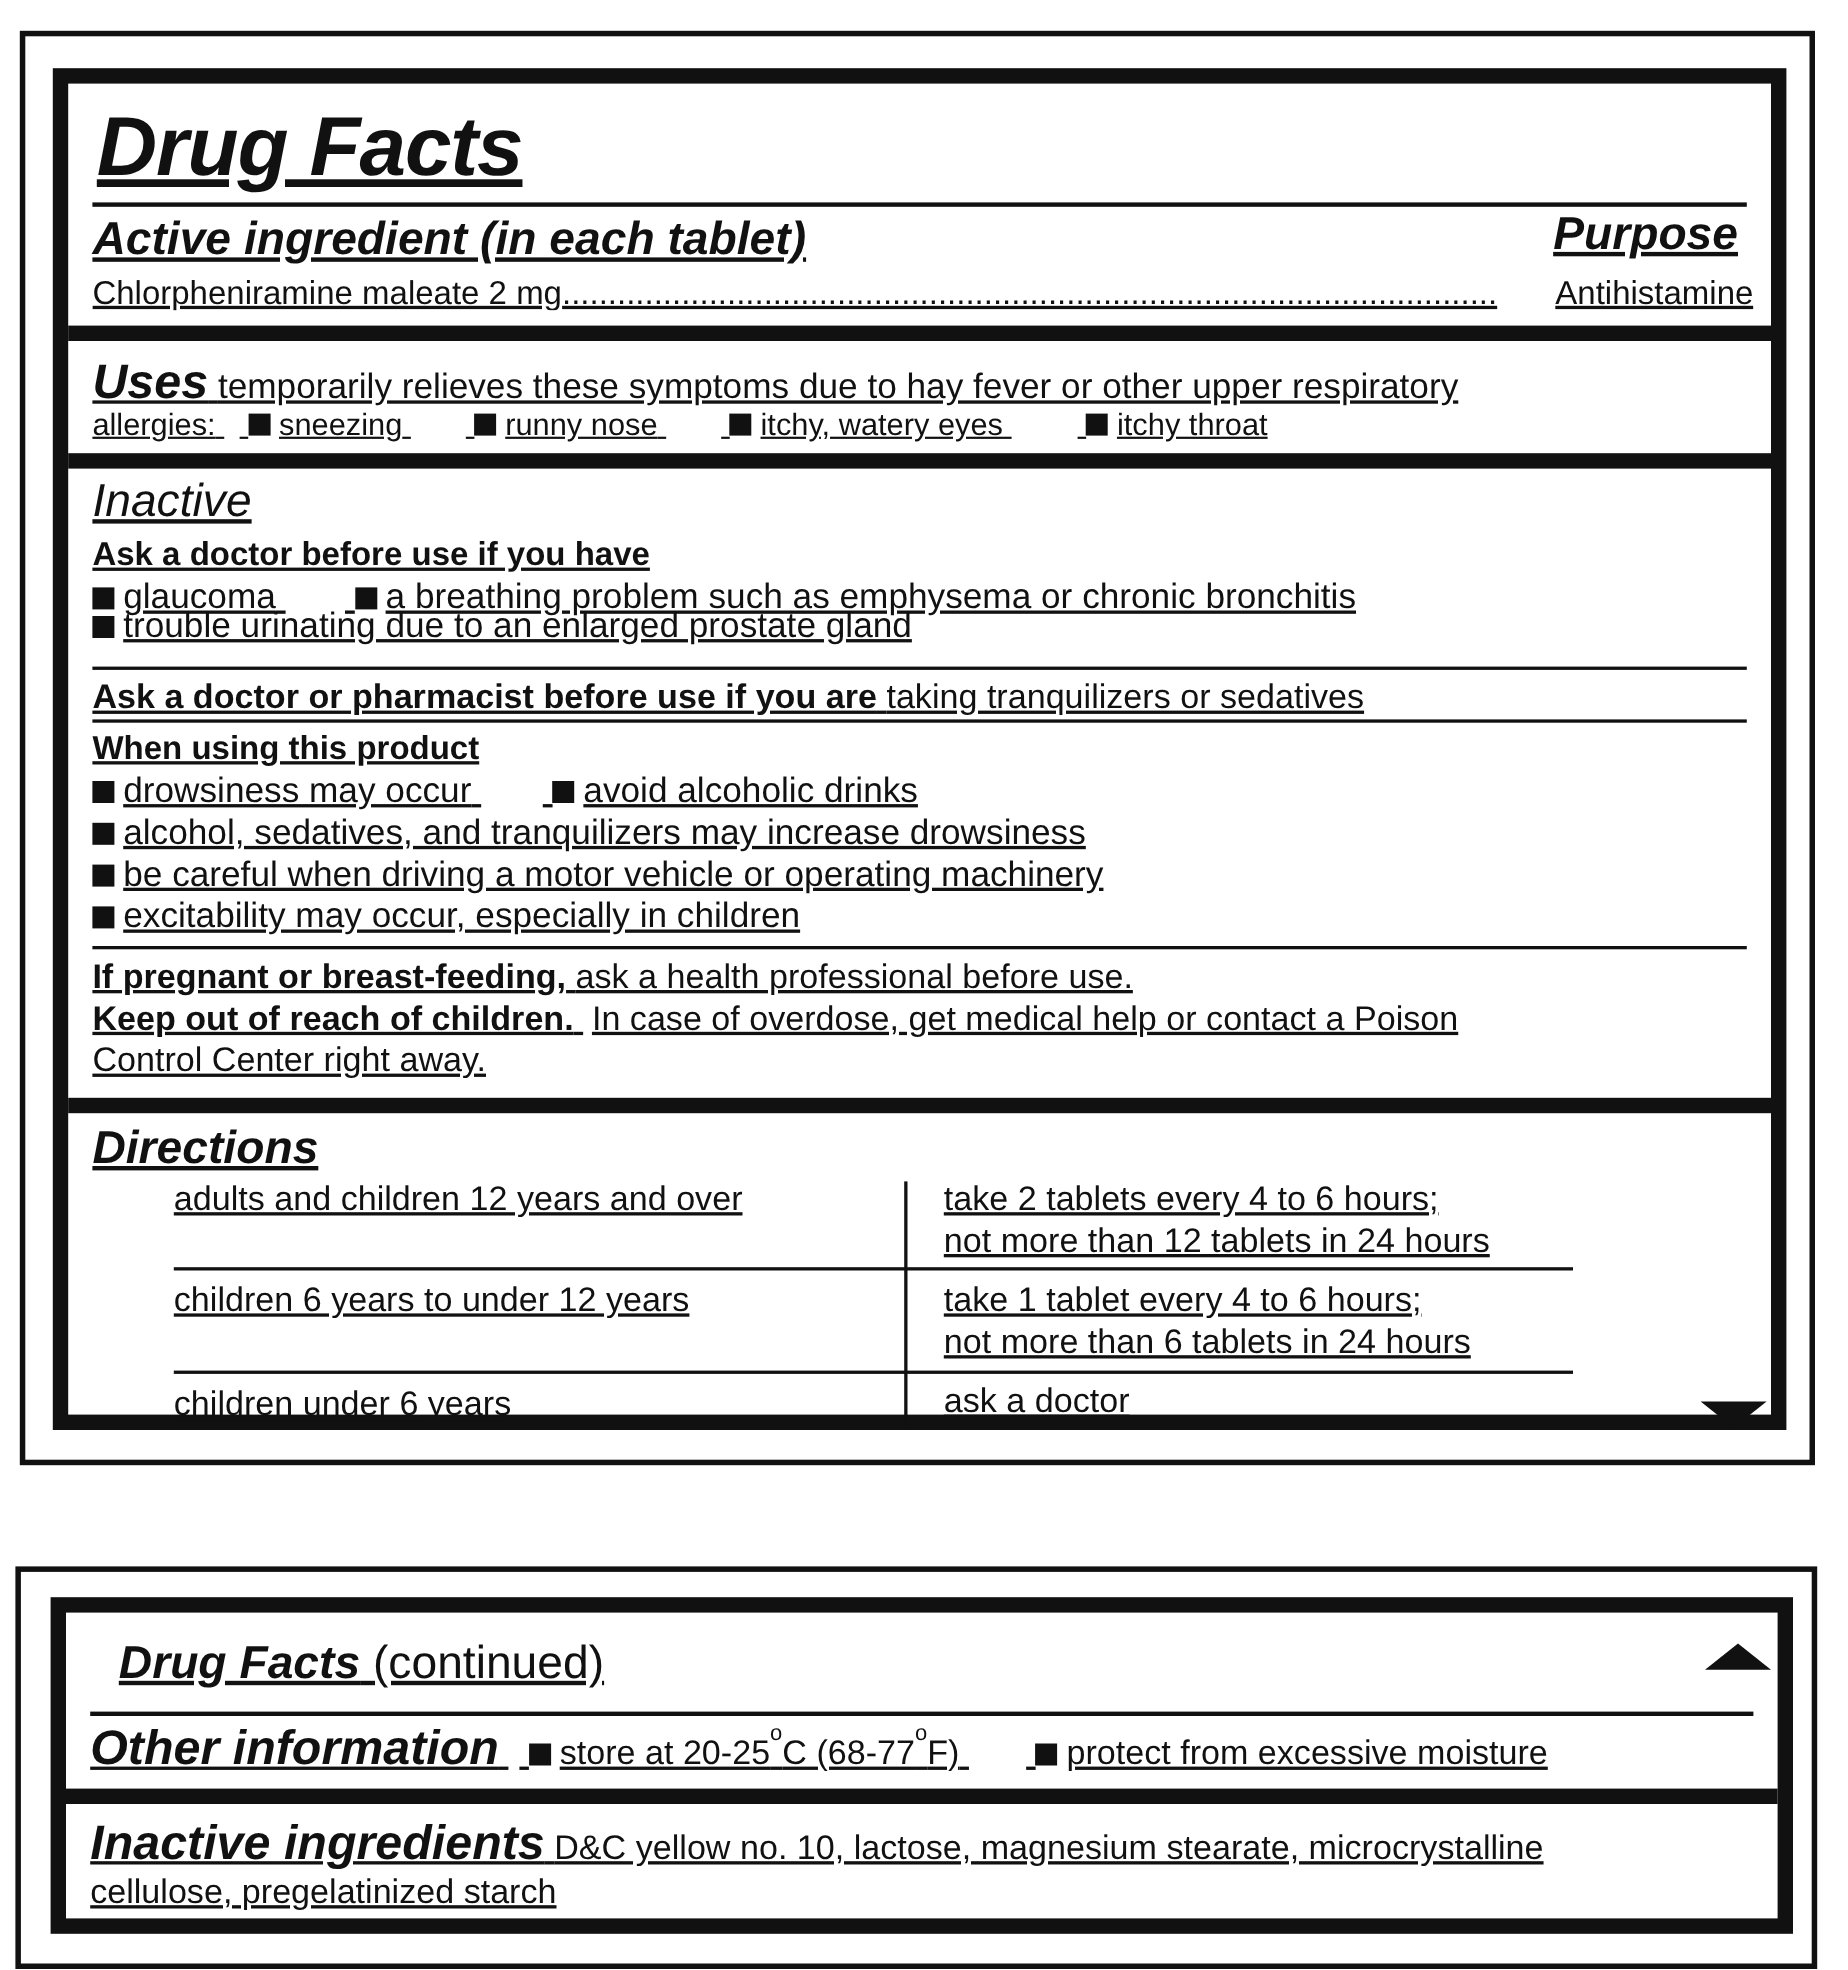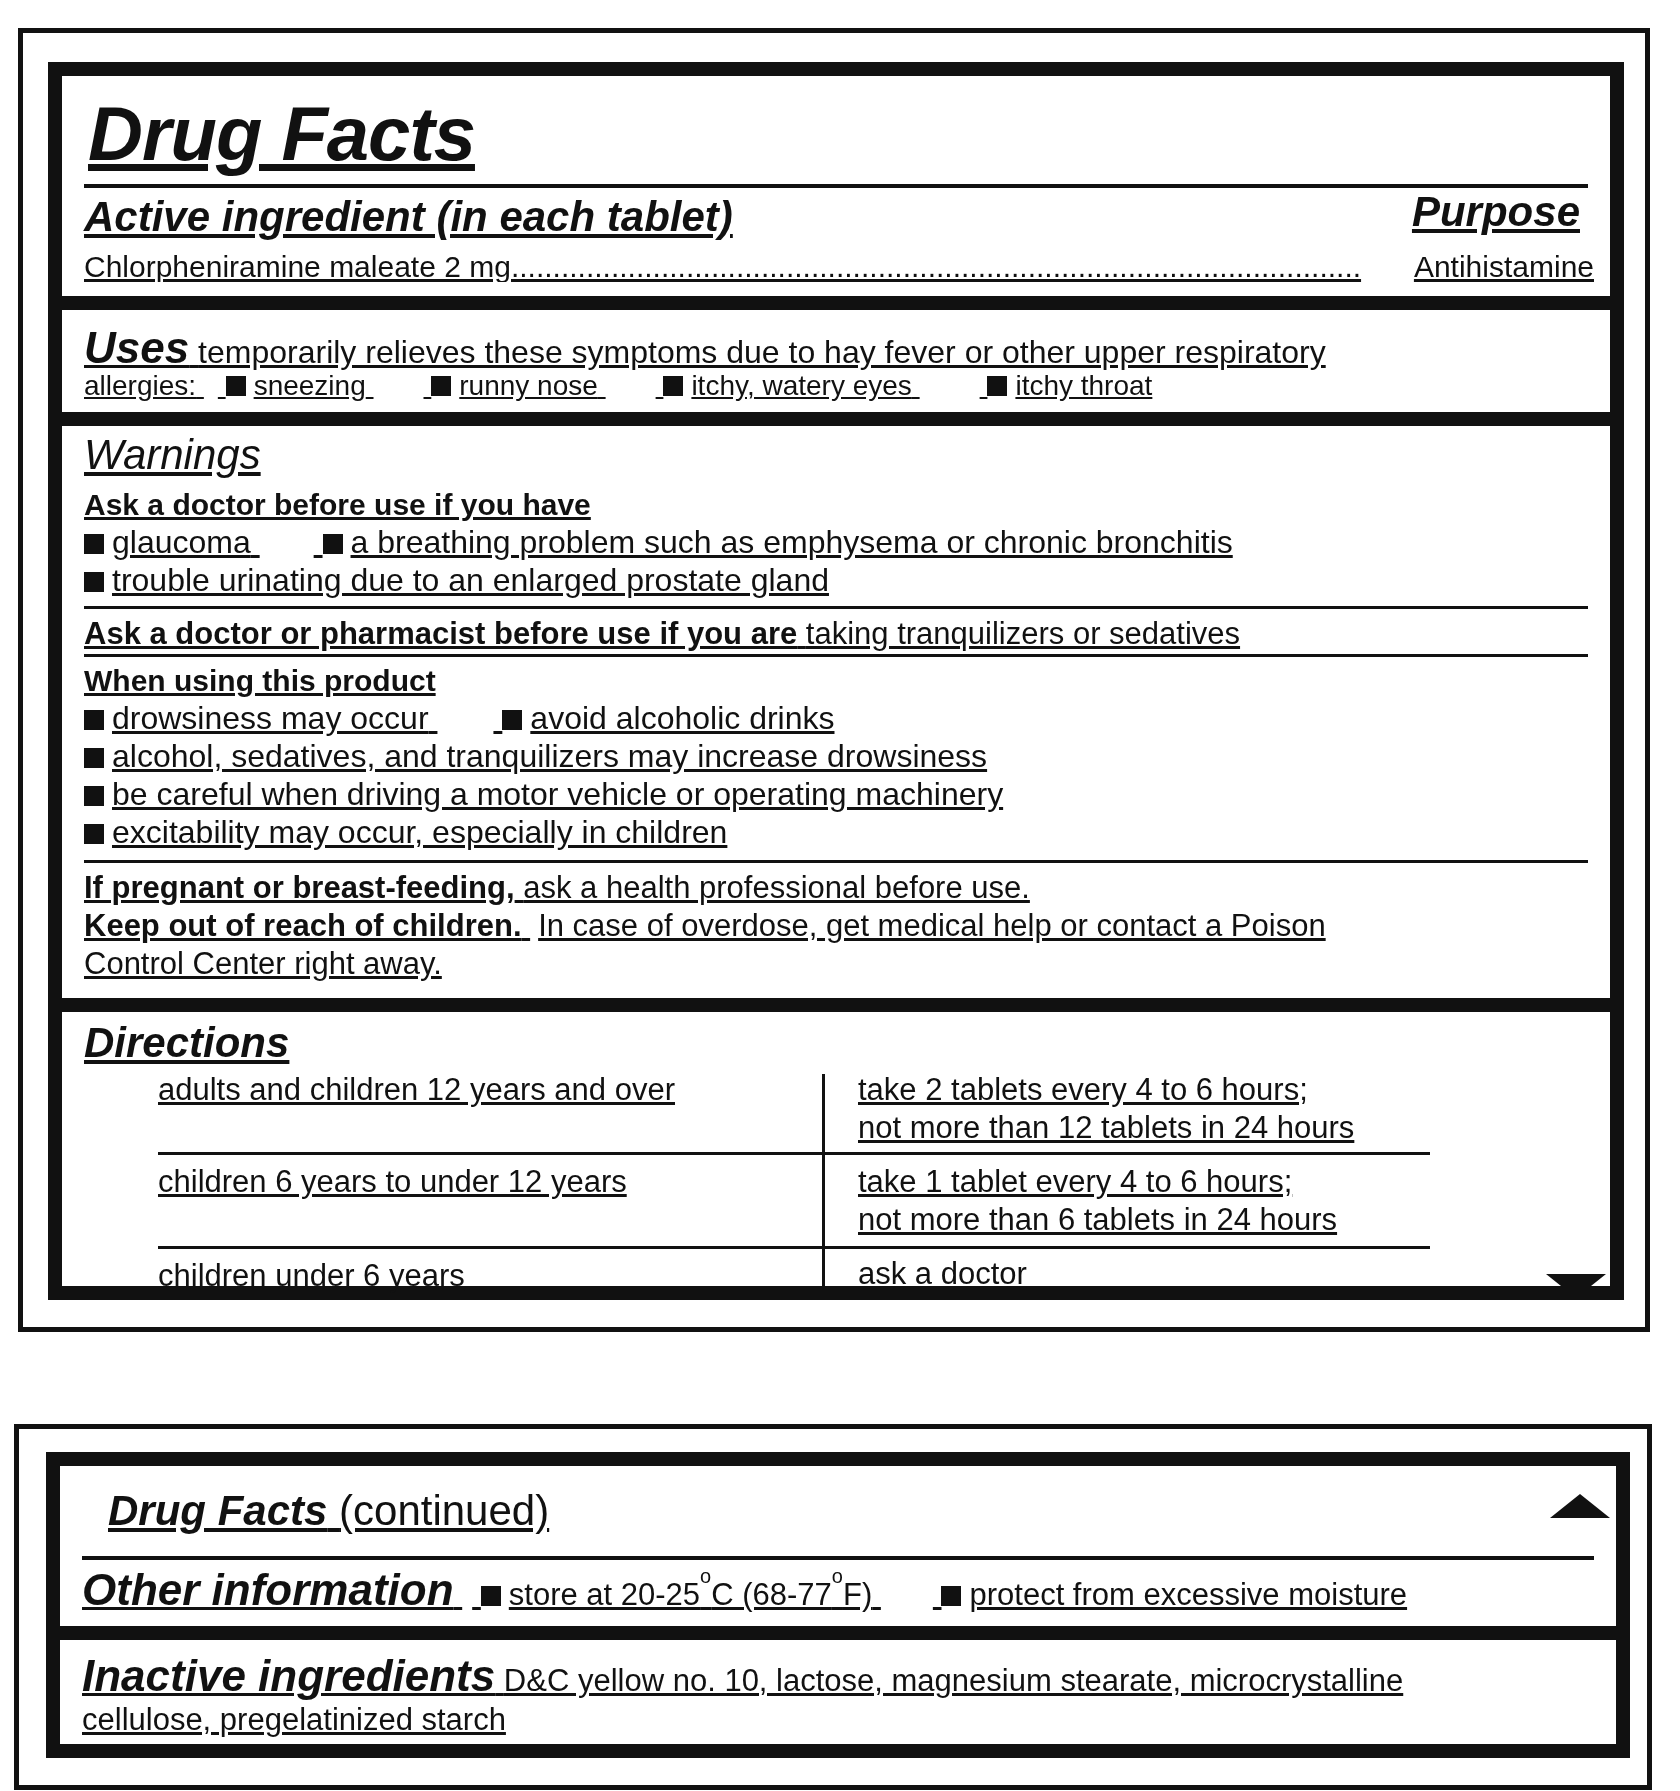--- a/index.html
+++ b/index.html
@@ -52,28 +52,28 @@
     <span style="display:inline-block; width:50px;"></span>
     <span class="sq"></span><span>runny nose</span>
     <span style="display:inline-block; width:50px;"></span>
     <span class="sq"></span><span>itchy, watery eyes</span>
     <span style="display:inline-block; width:60px;"></span>
     <span class="sq"></span><span>itchy throat</span>
   </div>
 
   <div class="band" style="top:336px; height:14px;"></div>
 
-  <div class="t h-warn" style="left:22px; top:358px;">Warnings</div>
+  <div class="t h-warn" style="left:22px; top:358px;">Inactive</div>
   <div class="t bold" style="left:22px; top:414px; font-size:30px;">Ask a doctor before use if you have</div>
   <div class="t" style="left:22px; top:450px; font-size:32px;">
     <span class="sq"></span><span>glaucoma</span>
     <span style="display:inline-block; width:54px;"></span>
     <span class="sq"></span><span>a breathing problem such as emphysema or chronic bronchitis</span>
   </div>
-  <div class="t" style="left:22px; top:488px; font-size:32px;">
+  <div class="t" style="left:22px; top:476px; font-size:32px;">
     <span class="sq"></span><span>trouble urinating due to an enlarged prostate gland</span>
   </div>
   <div class="rule" style="left:22px; right:22px; top:530px; height:3px;"></div>
 
   <div class="t" style="left:22px; top:542px; font-size:31px;">
     <span class="bold">Ask a doctor or pharmacist before use if you are</span>
     <span>taking tranquilizers or sedatives</span>
   </div>
   <div class="rule" style="left:22px; right:22px; top:578px; height:3px;"></div>
 

